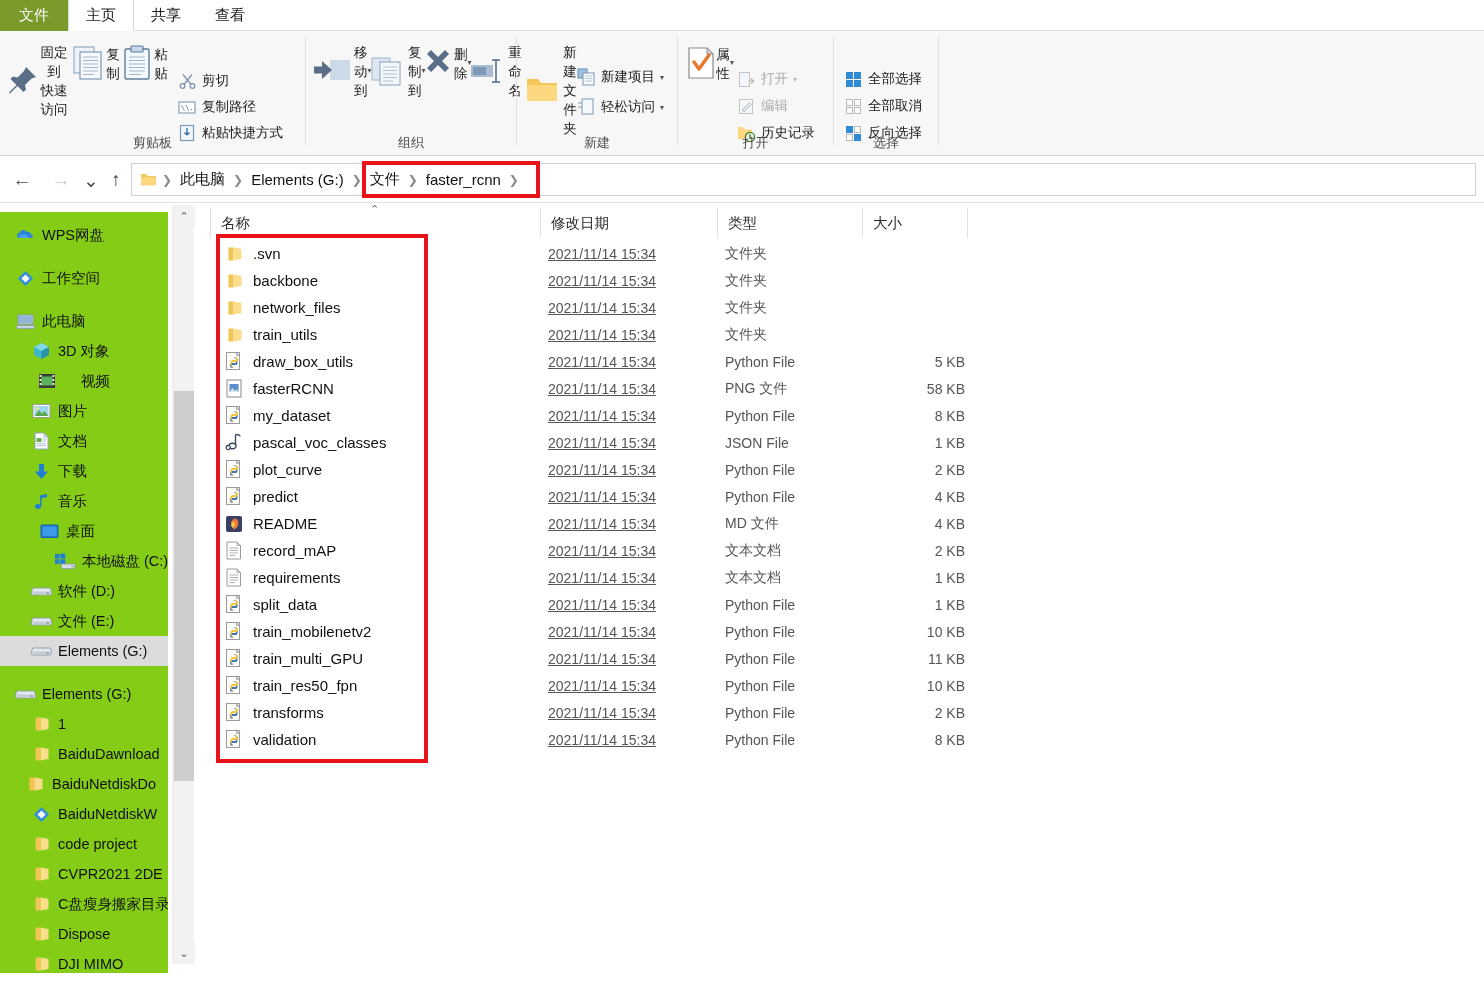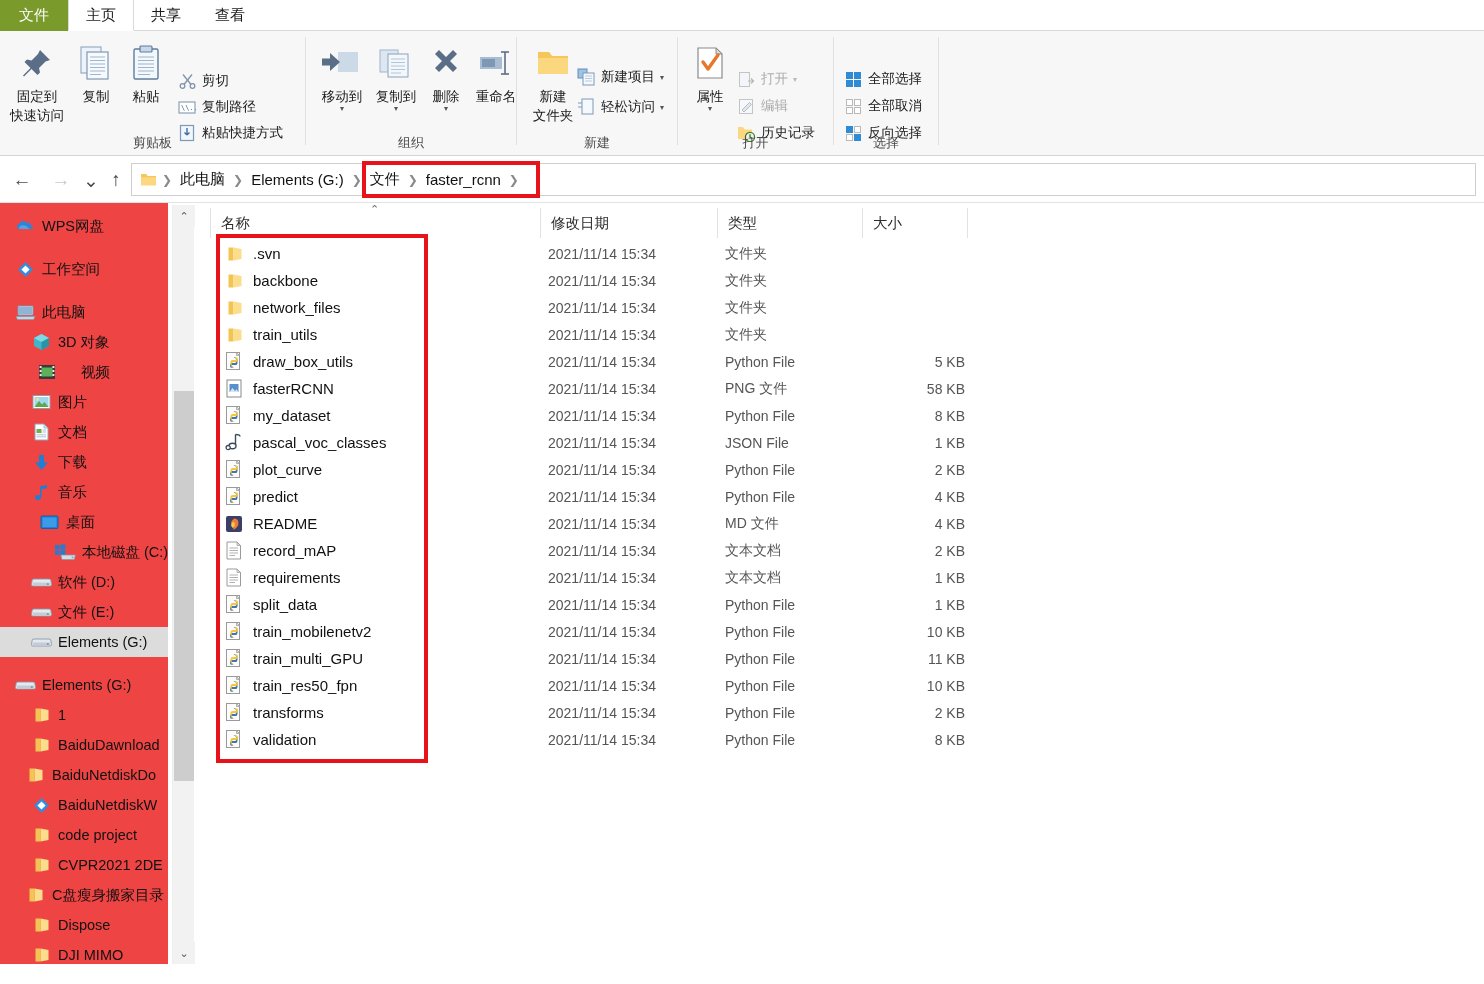--- a/index.html
+++ b/index.html
@@ -43,21 +43,21 @@
   .rgroup { position:absolute; top:0; height:125px; }
   .rgroup .glabel {
     position:absolute; bottom:4px; left:0; width:100%;
     text-align:center; font-size:13px; color:#4a4a4a;
   }
   .rsep {
     position:absolute; top:6px; width:1px; height:108px; background:#e0e0e0;
   }
 
   .bigbtn {
-    position:absolute; display:flex; flex-direction:column;
+    position:absolute; display:flex; flex-direction:row;
     align-items:center; justify-content:flex-start;
     cursor:default;
   }
   .bigbtn .bicon { height:44px; display:flex; align-items:center; justify-content:center; }
   .bigbtn .blabel {
     font-size:13.5px; color:#1b1b1b; text-align:center; line-height:19px;
     margin-top:2px;
   }
   .smallbtn {
     position:absolute; display:flex; align-items:center; cursor:default;
@@ -88,22 +88,22 @@
     border:1px solid #cfcfcf; background:#ffffff;
     display:flex; align-items:center;
   }
   .crumb {
     font-size:15px; color:#111; padding:0 5px; white-space:nowrap; cursor:default;
   }
   .crumbsep { font-size:12px; color:#8a8a8a; padding:0 3px; }
 
   
   .sidebar {
-    position:absolute; left:0; top:203px; width:168px; height:761px;
-    background:#ef4444; overflow:hidden;
+    position:absolute; left:0; top:212px; width:168px; height:761px;
+    background:#84cc16; overflow:hidden;
   }
   .sbitem {
     position:relative; height:30px; display:flex; align-items:center;
     font-size:14.5px; color:#111; white-space:nowrap; cursor:default;
   }
   .sbitem.sel { background:#dcdcdc; }
   .sbicon { width:22px; height:20px; margin-right:6px; flex:none;
             display:flex; align-items:center; justify-content:center; }
   .sbgap { height:13px; }
 
@@ -137,21 +137,21 @@
   .frow {
     position:absolute; left:0; width:1274px; height:27px;
     display:flex; align-items:center; cursor:default;
   }
   .fname {
     position:absolute; left:12px; display:flex; align-items:center;
     font-size:15px; color:#111; white-space:nowrap;
   }
   .ficon { width:24px; height:22px; margin-right:7px; flex:none;
            display:flex; align-items:center; justify-content:center; }
-  .fdate { position:absolute; left:338px; font-size:14px; color:#555; }
+  .fdate { position:absolute; left:338px; font-size:14px; color:#555;text-decoration:underline; }
   .ftype { position:absolute; left:515px; font-size:14px; color:#555; }
   .fsize { position:absolute; left:660px; width:95px; text-align:right;
            font-size:14px; color:#555; }
 
   
   .statusbar {
     position:absolute; left:0; top:964px; width:1484px; height:20px;
     background:#ffffff; border-top:1px solid #e3e3e3;
     display:flex; align-items:center;
   }
@@ -719,21 +719,21 @@
       </div>
       <div class="sbitem" style="position: absolute; top: 647px; left: 0px; width: 168px; padding-left: 30px;">
         <span class="sbicon">
           <svg width="17" height="16" viewBox="0 0 17 16">
             <path d="M2.5 1.5 L7.5 1.5 L7.5 14.5 L2.5 14.5 Z" fill="#f2c451"></path>
             <path d="M7.5 1.5 L15.5 3 L15.5 13 L7.5 14.5 Z" fill="#fcdd8c"></path>
           </svg>
         </span>
         <span>CVPR2021 2DE</span>
       </div>
-      <div class="sbitem" style="position: absolute; top: 677px; left: 0px; width: 168px; padding-left: 24px;">
+      <div class="sbitem" style="position: absolute; top: 677px; left: 0px; width: 168px; padding-left: 30px;">
         <span class="sbicon">
           <svg width="17" height="16" viewBox="0 0 17 16">
             <path d="M2.5 1.5 L7.5 1.5 L7.5 14.5 L2.5 14.5 Z" fill="#f2c451"></path>
             <path d="M7.5 1.5 L15.5 3 L15.5 13 L7.5 14.5 Z" fill="#fcdd8c"></path>
           </svg>
         </span>
         <span>C盘瘦身搬家目录</span>
       </div>
       <div class="sbitem" style="position: absolute; top: 707px; left: 0px; width: 168px; padding-left: 30px;">
         <span class="sbicon">

